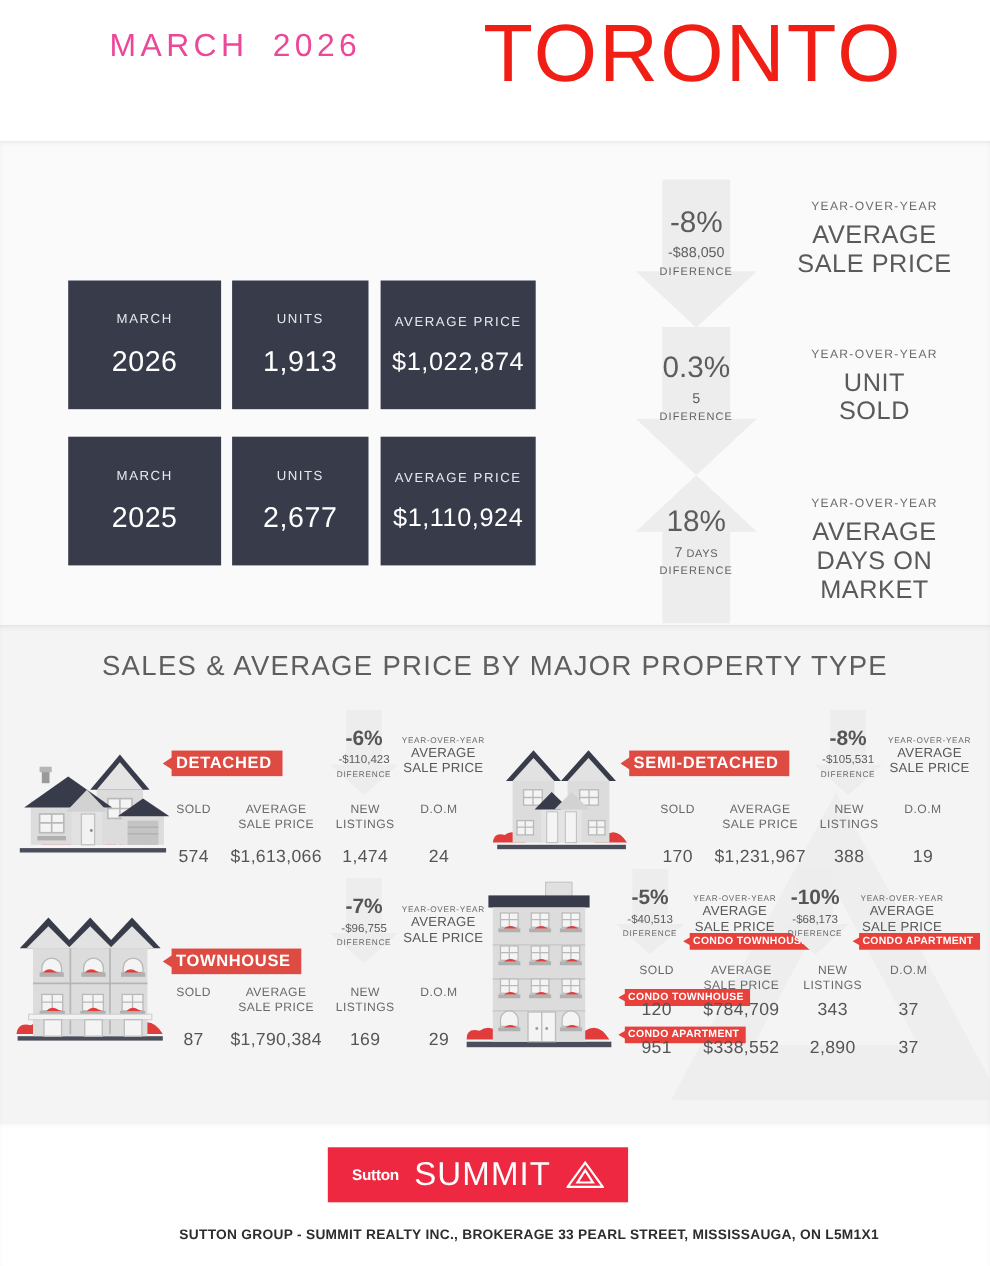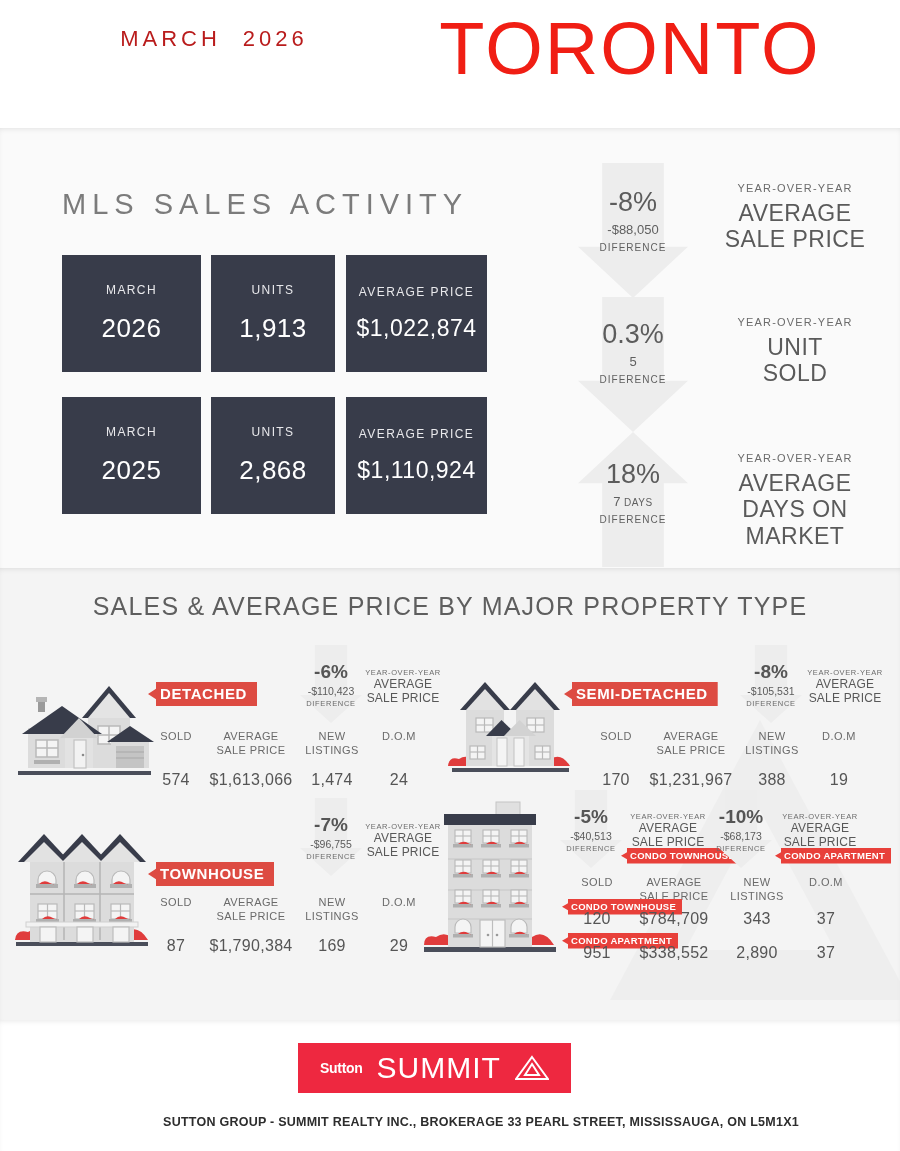--- a/index.html
+++ b/index.html
@@ -23,21 +23,21 @@
   .band-foot{top:1020px;height:131px;background:#ffffff;
             box-shadow:inset 0 3px 6px -3px rgba(0,0,0,.12);}
 
   
   .watermark{position:absolute;right:-10px;top:700px;width:300px;height:300px;
              opacity:.5;pointer-events:none;}
 
   
   .hdr-left{position:absolute;left:44px;top:18px;width:340px;text-align:center;}
   .hdr-title{font-size:35px;letter-spacing:5px;color:#7d7d7d;font-weight:400;line-height:1.1;}
-  .hdr-sub{margin-top:8px;font-size:22px;letter-spacing:4px;color:#b91c1c;}
+  .hdr-sub{margin-top:8px;font-size:29px;letter-spacing:4px;color:#ec4899;}
   .hdr-sub span{display:inline-block;}
   .hdr-sub .mo{margin-right:22px;}
   .hdr-city{position:absolute;left:395px;top:12px;width:470px;text-align:center;
             font-size:74px;letter-spacing:2px;color:#f01e14;font-weight:400;line-height:1;}
 
   
   .mls-title{position:absolute;left:62px;top:188px;font-size:29px;letter-spacing:6px;color:#7b7b7b;}
 
   .sbox{position:absolute;background:#383c4a;color:#fff;display:flex;
         flex-direction:column;align-items:center;justify-content:center;}
@@ -113,42 +113,41 @@
     <polygon points="150,110 225,250 75,250" fill="#f4f4f4"></polygon>
   </svg>
 
   <div class="hdr-left">
     <div class="hdr-sub">
       <span class="mo">MARCH</span><span>2026</span>
     </div>
   </div>
   <div class="hdr-city">TORONTO</div>
 
-  <div class="mls-title">MLS SALES ACTIVITY</div>
 
   <div class="sbox" style="left:62px;top:255px;width:139px;height:117px;">
     <div class="lbl">MARCH</div>
     <div class="val">2026</div>
   </div>
   <div class="sbox" style="left:211px;top:255px;width:124px;height:117px;">
     <div class="lbl">UNITS</div>
     <div class="val">1,913</div>
   </div>
   <div class="sbox wide" style="left:346px;top:255px;width:141px;height:117px;">
     <div class="lbl">AVERAGE PRICE</div>
     <div class="val">$1,022,874</div>
   </div>
 
   <div class="sbox" style="left:62px;top:397px;width:139px;height:117px;">
     <div class="lbl">MARCH</div>
     <div class="val">2025</div>
   </div>
   <div class="sbox" style="left:211px;top:397px;width:124px;height:117px;">
     <div class="lbl">UNITS</div>
-    <div class="val">2,868</div>
+    <div class="val">2,677</div>
   </div>
   <div class="sbox wide" style="left:346px;top:397px;width:141px;height:117px;">
     <div class="lbl">AVERAGE PRICE</div>
     <div class="val">$1,110,924</div>
   </div>
 
   <div class="arrow down" style="left:578px;top:163px;width:110px;height:135px;">
     <div class="shape"></div>
     <div class="inner" style="top:24px;">
       <div class="pct">-8%</div>

